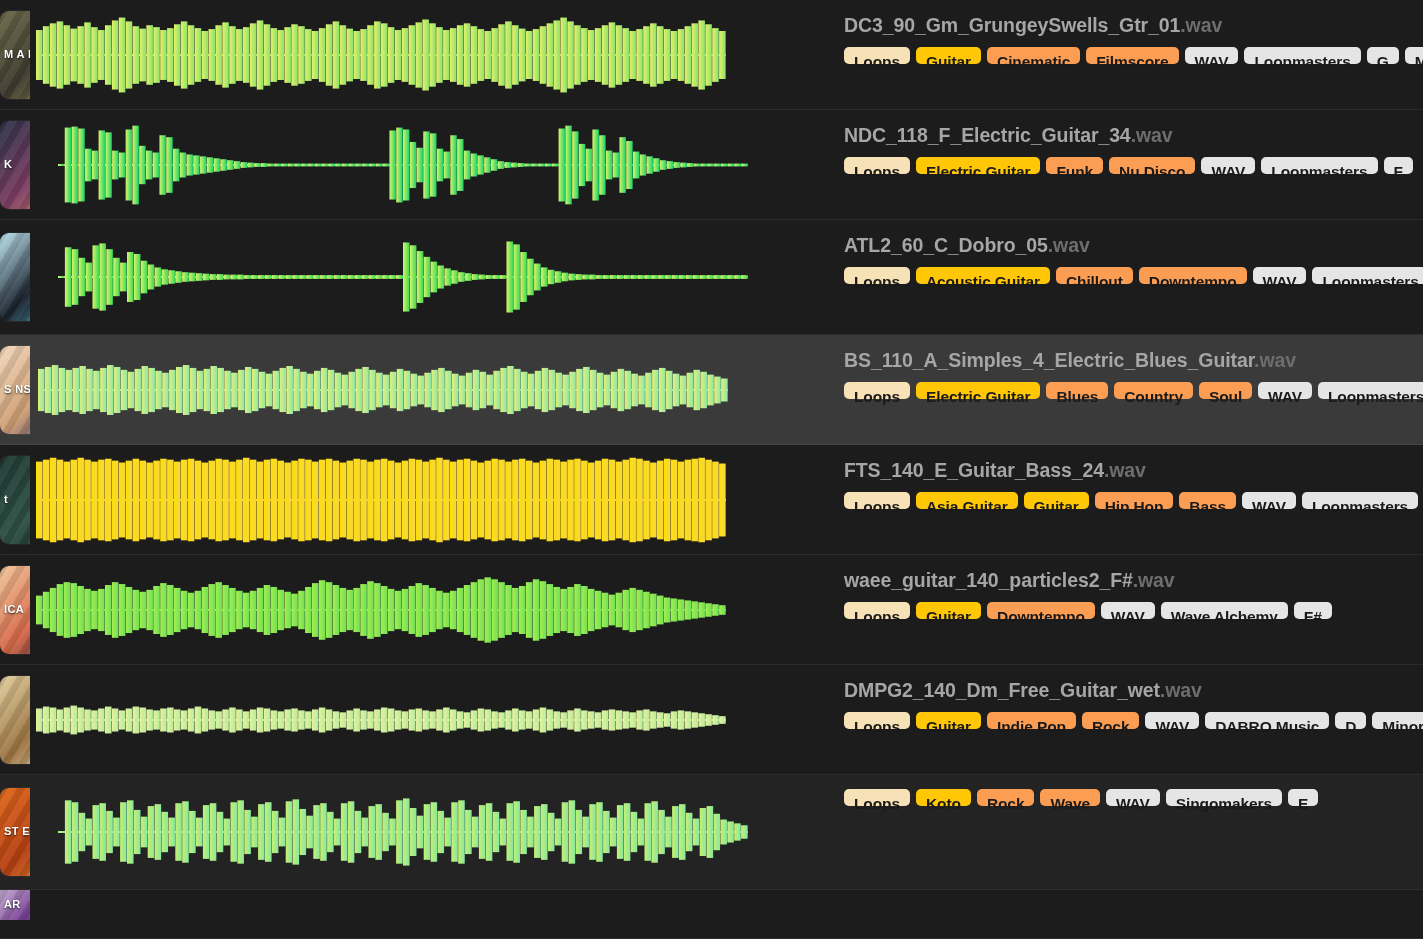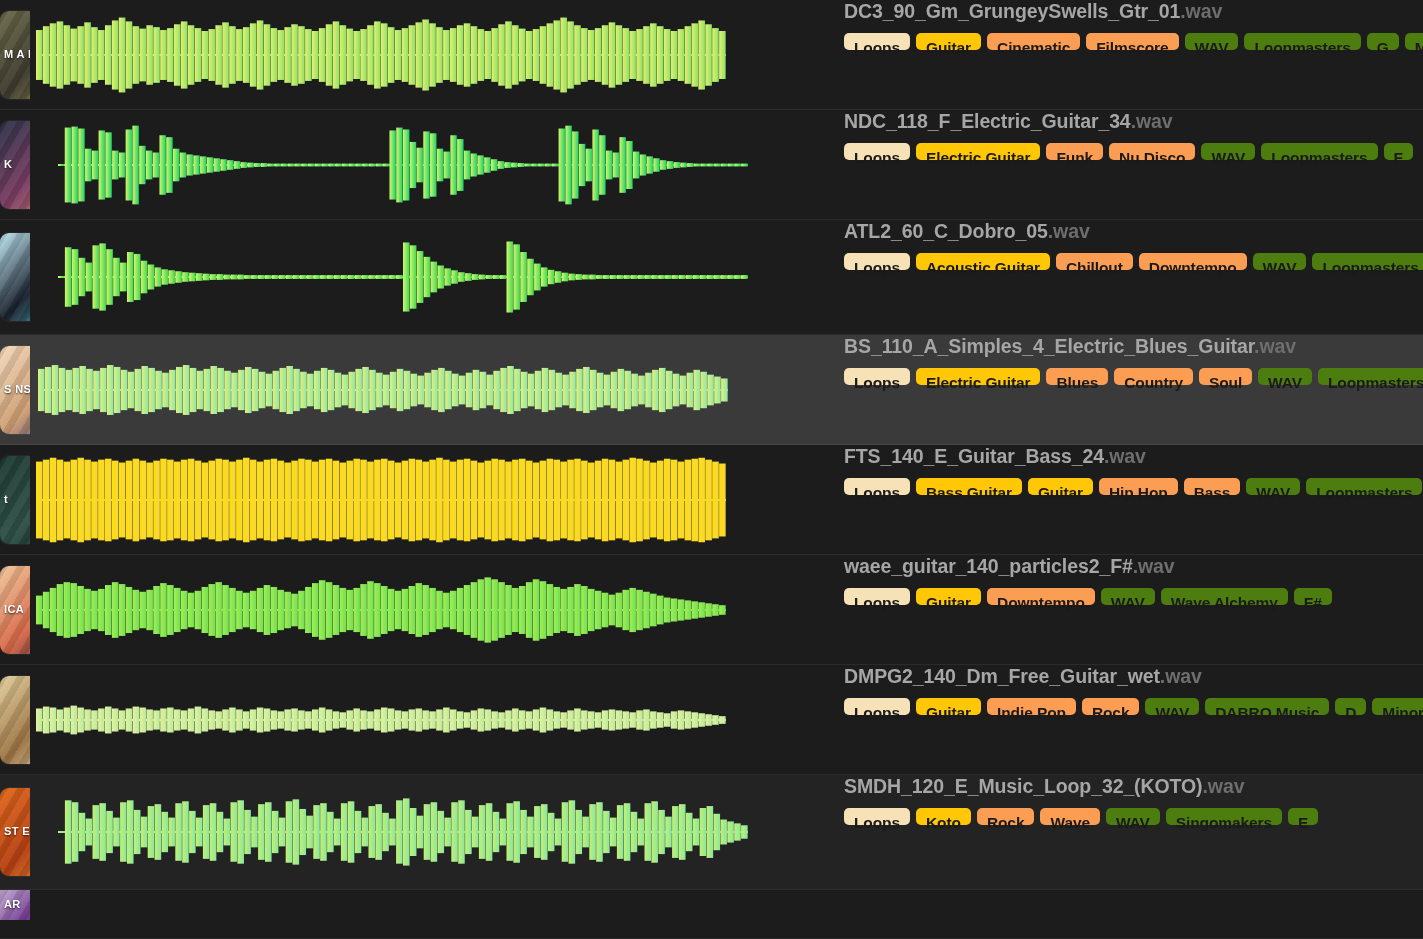--- a/index.html
+++ b/index.html
@@ -83,20 +83,21 @@
     display: flex;
     align-items: center;
   }
   .wave-wrap svg { display: block; }
 
   
   .meta-col {
     flex: 1 1 auto;
     min-width: 0;
     padding-left: 24px;
+    padding-top: 14px;
     display: flex;
     flex-direction: column;
     gap: 10px;
     overflow: hidden;
   }
   .filename {
     white-space: nowrap;
     font-size: 19.5px;
     font-weight: 700;
     letter-spacing: -0.1px;
@@ -118,21 +119,21 @@
     border-radius: 5px;
     font-size: 15.5px;
     font-weight: 700;
     color: #1a1a1a;
     white-space: nowrap;
     letter-spacing: -0.1px;
   }
   .tag.c-cream  { background: #f6e2b6; }
   .tag.c-gold   { background: #ffc705; text-align: right; }
   .tag.c-orange { background: #fb9d52; }
-  .tag.c-tan    { background: #4d7c0f; }
+  .tag.c-tan    { background: #e5e5e5; }
 </style>
 </head>
 <body>
 
 <div id="browser-list">
     <div class="sample-row" style="height: 110px;">
       <div class="artwork-col">
         <div class="artwork">
           <div class="art-inner" style="background: linear-gradient(135deg, rgb(107, 106, 74) 0%, rgb(62, 58, 46) 55%, rgb(156, 154, 85) 100%);">
             <div style="position: absolute; inset: 0px; background: repeating-linear-gradient(120deg, rgba(0, 0, 0, 0.18) 0px, rgba(0, 0, 0, 0.18) 7px, rgba(255, 255, 255, 0.07) 7px, rgba(255, 255, 255, 0.07) 15px); opacity: 0.55;"></div>
@@ -801,21 +802,21 @@
               <rect x="676.20" y="9.60" width="6.55" height="76.80"></rect>
               <rect x="683.10" y="11.52" width="6.55" height="72.96"></rect>
             </g>
           </svg>
         </div>
       </div>
       <div class="meta-col">
         <div class="filename"><span>FTS_140_E_Guitar_Bass_24</span><span class="ext">.wav</span></div>
         <div class="tag-row">
           <span class="tag c-cream">Loops</span>
-          <span class="tag c-gold">Bass Guitar</span>
+          <span class="tag c-gold">Asia Guitar</span>
           <span class="tag c-gold">Guitar</span>
           <span class="tag c-orange">Hip Hop</span>
           <span class="tag c-orange">Bass</span>
           <span class="tag c-tan">WAV</span>
           <span class="tag c-tan">Loopmasters</span>
         </div>
       </div>
     </div>
     <div class="sample-row" style="height: 110px;">
       <div class="artwork-col">
@@ -1208,21 +1209,20 @@
               <rect x="655.50" y="29.76" width="6.55" height="36.48"></rect>
               <rect x="662.40" y="35.52" width="6.55" height="24.96"></rect>
               <rect x="669.30" y="37.44" width="6.55" height="21.12"></rect>
               <rect x="676.20" y="39.36" width="6.55" height="17.28"></rect>
               <rect x="683.10" y="41.28" width="6.55" height="13.44"></rect>
             </g>
           </svg>
         </div>
       </div>
       <div class="meta-col">
-        <div class="filename"><span>SMDH_120_E_Music_Loop_32_(KOTO)</span><span class="ext">.wav</span></div>
         <div class="tag-row">
           <span class="tag c-cream">Loops</span>
           <span class="tag c-gold">Koto</span>
           <span class="tag c-orange">Rock</span>
           <span class="tag c-orange">Wave</span>
           <span class="tag c-tan">WAV</span>
           <span class="tag c-tan">Singomakers</span>
           <span class="tag c-tan">E</span>
         </div>
       </div>

